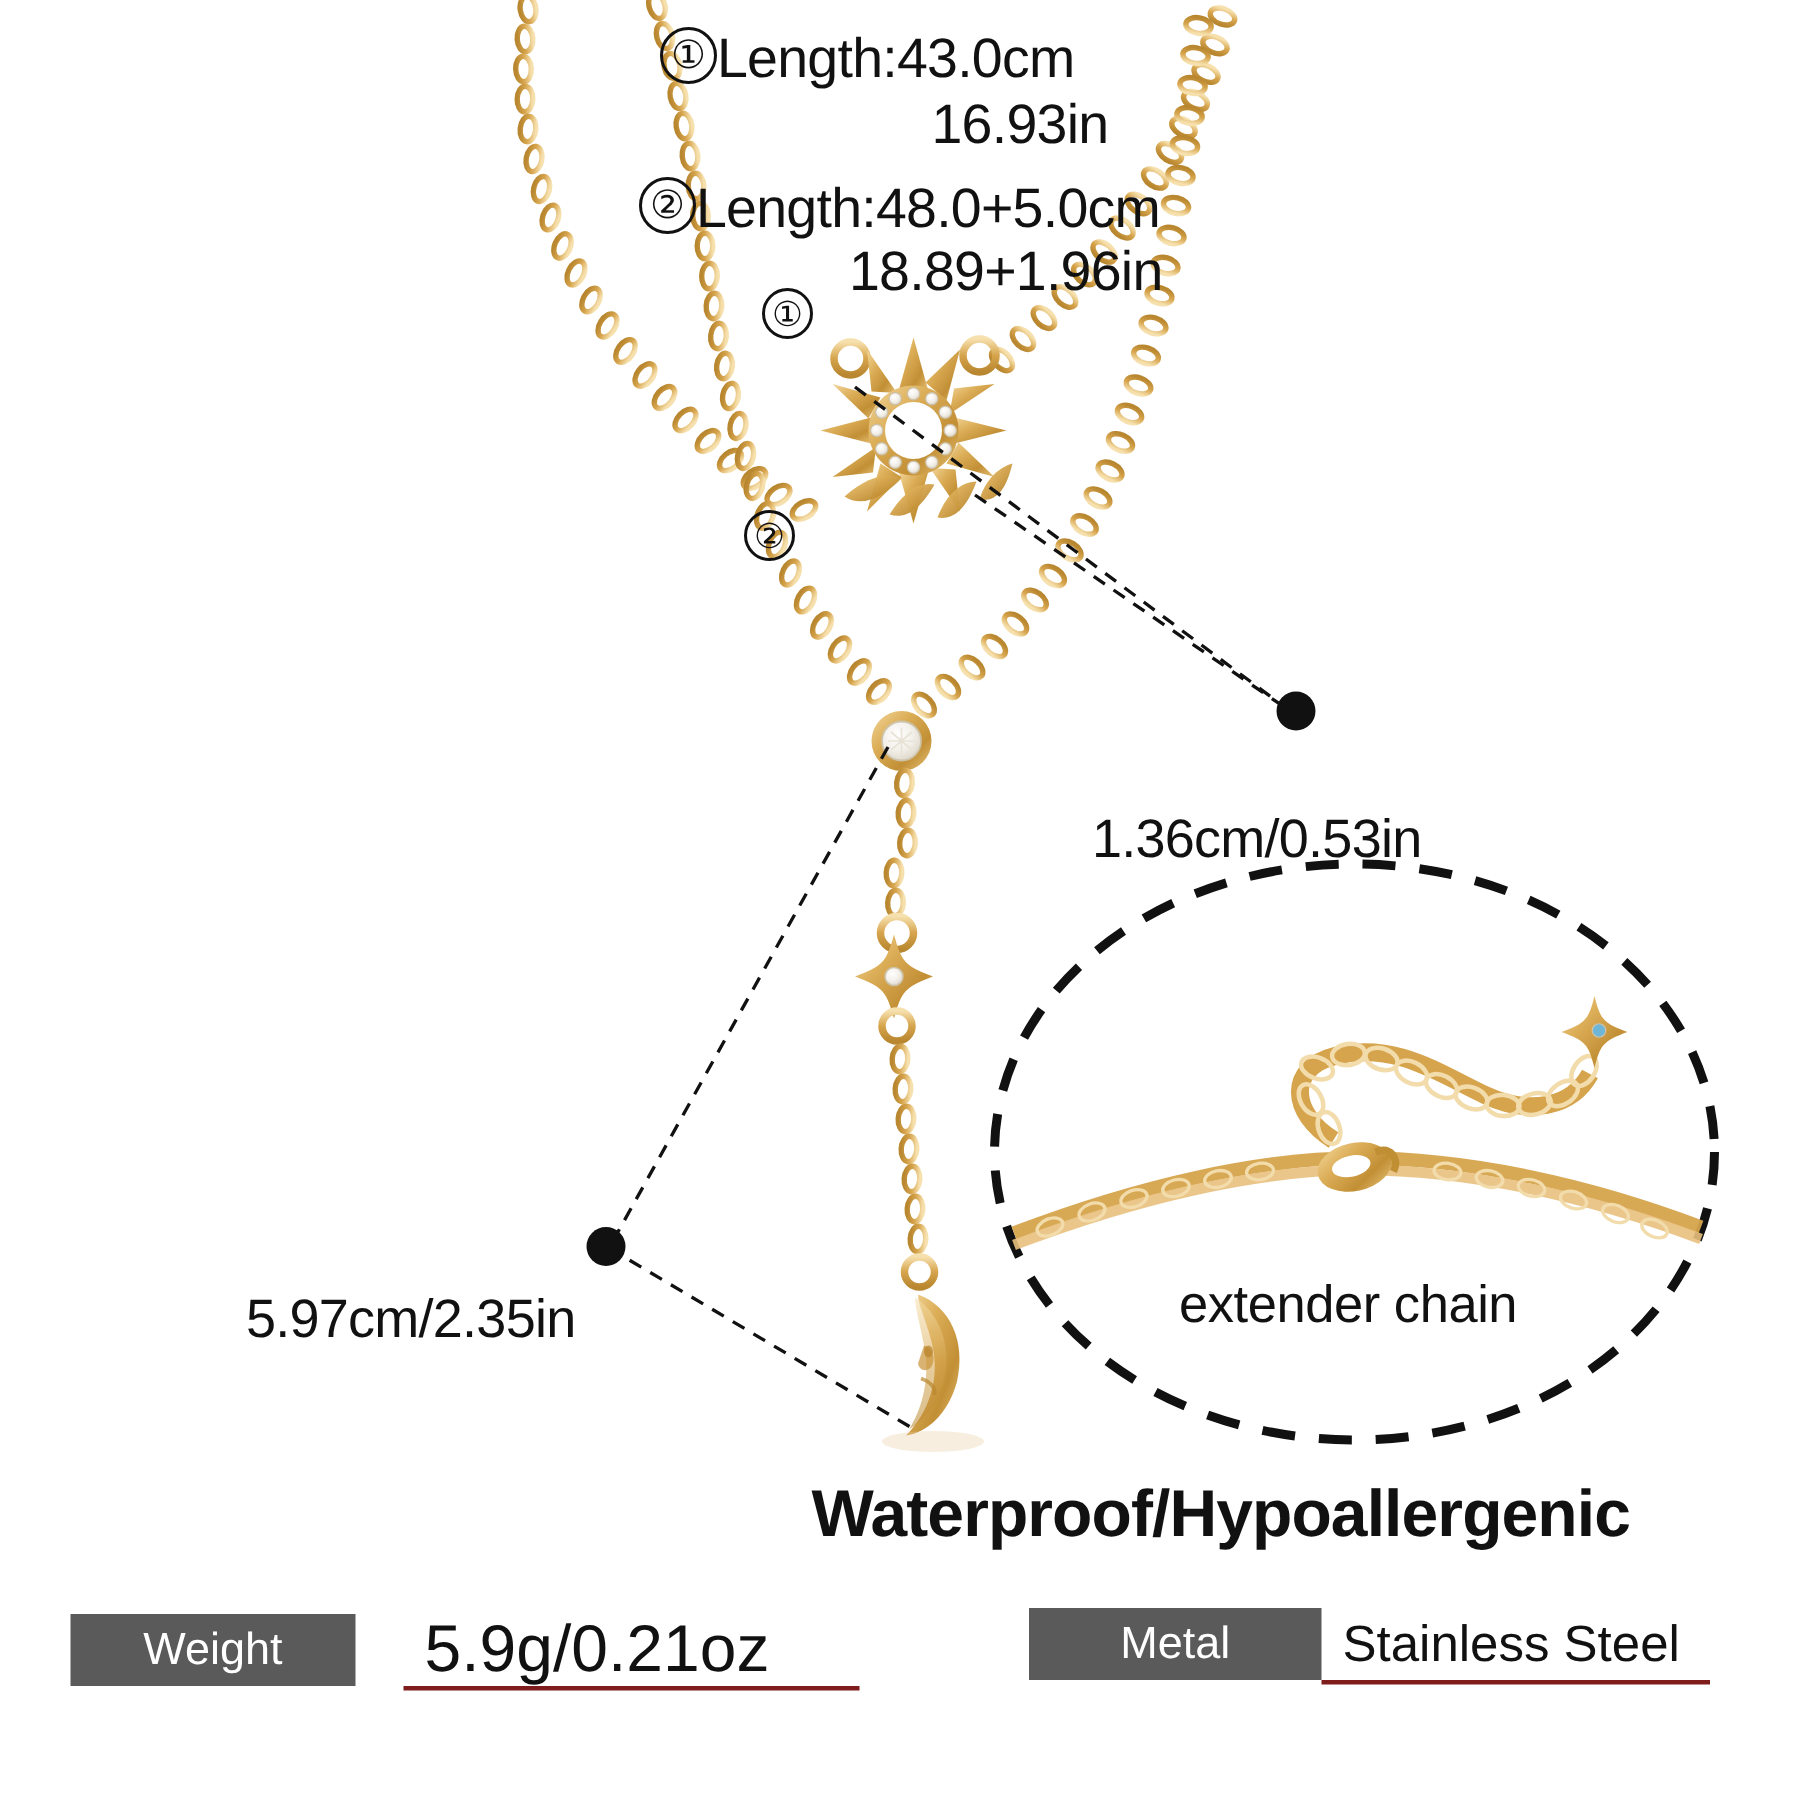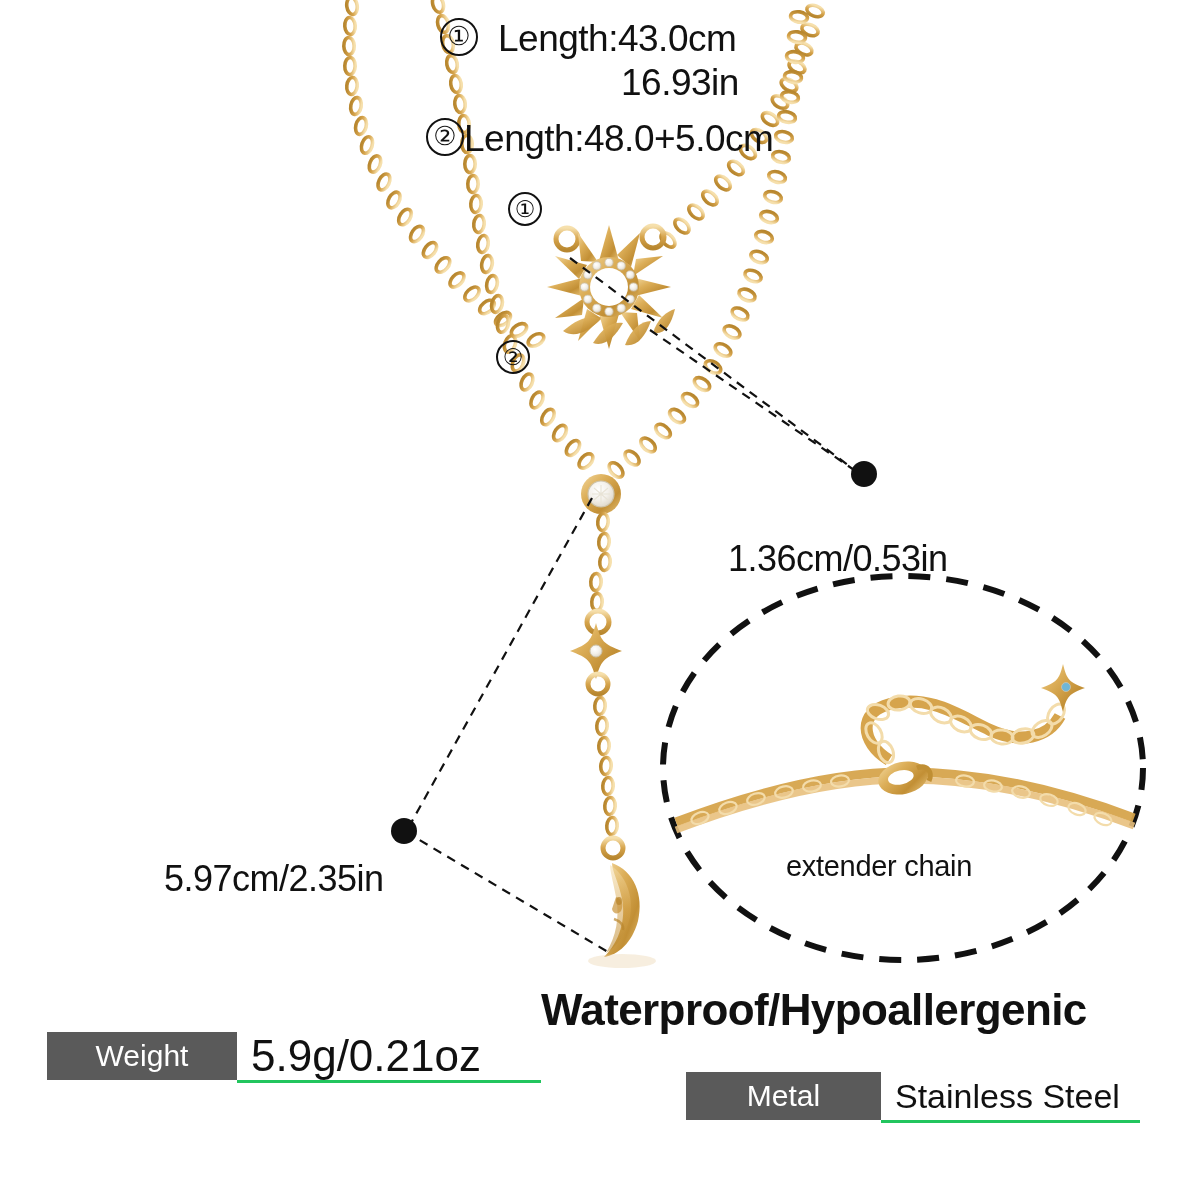--- a/index.html
+++ b/index.html
@@ -18,35 +18,35 @@
 
   .len-line{font-size:37px;letter-spacing:-0.5px;}
   .circ-num{
     position:absolute;width:34px;height:34px;border:2px solid #111;border-radius:50%;
     display:flex;align-items:center;justify-content:center;font-size:26px;line-height:1;
     font-family:"Liberation Serif", serif;background:transparent;
   }
   .circ-num.small{width:30px;height:30px;font-size:23px;}
 
   .dim-txt{font-size:36px;letter-spacing:-0.5px;}
-  .extender-txt{font-size:29px;letter-spacing:-0.3px;}
+  .extender-txt{font-size:35px;letter-spacing:-0.3px;}
 
   .sku{position:absolute;left:44px;top:985px;font-size:50px;letter-spacing:0px;}
   .wp{position:absolute;left:541px;top:985px;font-size:44px;letter-spacing:-0.6px;font-weight:bold;}
 
   .spec{position:absolute;display:flex;align-items:stretch;}
   .spec .key{
     background:#5a5a5a;color:#fff;display:flex;align-items:center;justify-content:center;
     font-size:30px;
   }
   .spec .val{
     display:flex;align-items:center;padding-left:14px;
-    border-bottom:3px solid #22c55e;
+    border-bottom:3px solid #7f1d1d;
   }
-  #spec-weight{left:47px;top:1032px;}
+  #spec-weight{left:47px;top:1076px;gap:32px;}
   #spec-weight .key{width:190px;height:48px;}
   #spec-weight .val{width:290px;height:48px;font-size:44px;}
   #spec-metal{left:686px;top:1072px;}
   #spec-metal .key{width:195px;height:48px;}
   #spec-metal .val{width:245px;height:48px;font-size:34px;text-align:center;}
 
   .note{position:absolute;left:40px;top:1138px;font-size:25px;letter-spacing:-0.3px;}
 </style>
 </head>
 <body>
@@ -525,25 +525,26 @@
 
         <g transform="translate(1063,688)">
           <path d="M0,-24 C 4,-8 6,-6 22,0 C 6,6 4,8 0,24 C -4,8 -6,6 -22,0 C -6,-6 -4,-8 0,-24 Z" fill="url(#goldGrad)"></path>
           <circle cx="3" cy="-1" r="4.5" fill="#6fb6d6" stroke="#cdc3ab" stroke-width="0.8"></circle>
         </g>
       </g>
     </g>
   </svg>
 
   <div class="circ-num" style="left:440px;top:18px;">①</div>
-  <div class="txt len-line" style="left:498px;top:18px;">Length:43.0cm</div>
+  <div class="txt len-line" style="left:478px;top:18px;">Length:43.0cm</div>
   <div class="txt len-line" style="left:621px;top:62px;">16.93in</div>
 
   <div class="circ-num" style="left:426px;top:118px;">②</div>
   <div class="txt len-line" style="left:464px;top:118px;">Length:48.0+5.0cm</div>
+  <div class="txt len-line" style="left:566px;top:160px;">18.89+1.96in</div>
 
   <div class="circ-num small" style="left:508px;top:192px;">①</div>
   <div class="circ-num small" style="left:496px;top:340px;">②</div>
 
   <div class="txt dim-txt" style="left:728px;top:490px;margin-top:48px;">1.36cm/0.53in</div>
 
   <div class="txt dim-txt" style="left:164px;top:858px;">5.97cm/2.35in</div>
 
   <div class="txt extender-txt" style="left:786px;top:850px;">extender chain</div>
 

